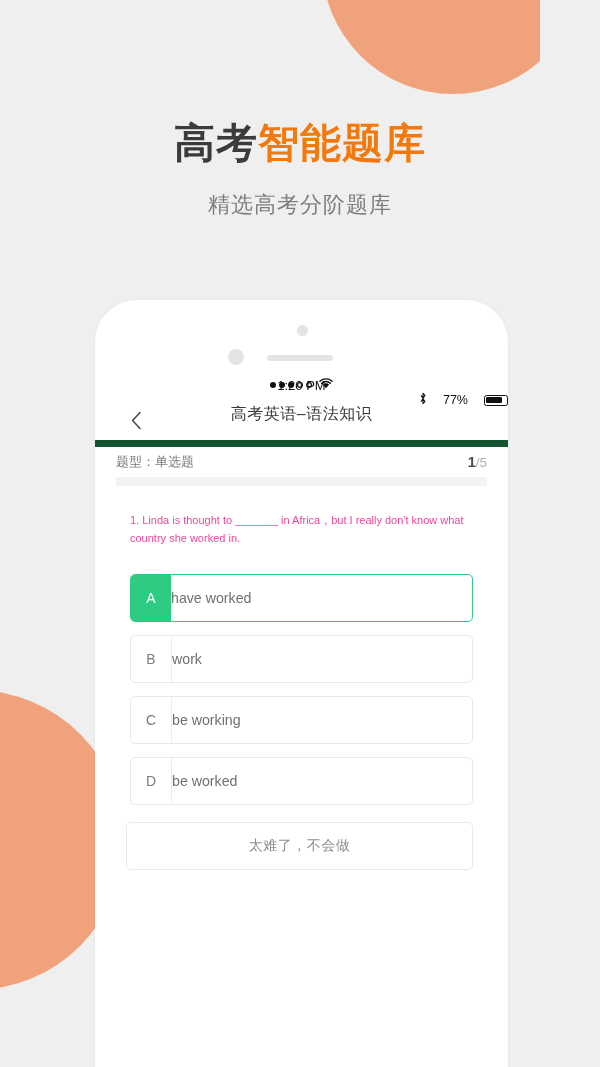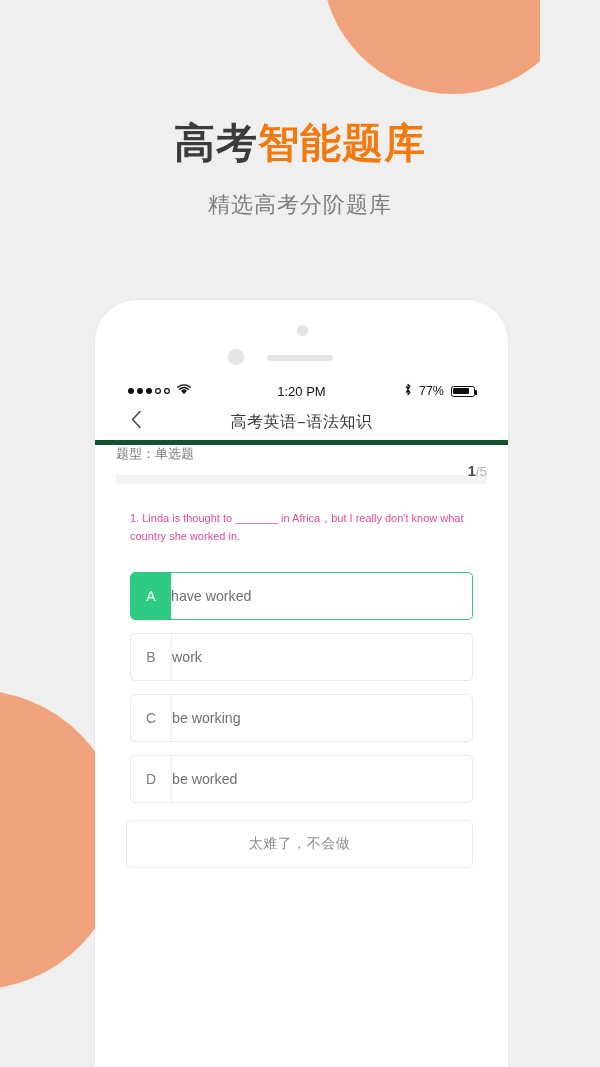--- a/index.html
+++ b/index.html
@@ -126,38 +126,39 @@
     height: 712px;
     background: #ffffff;
   }
 
   
   .statusbar {
     position: relative;
     height: 26px;
     display: flex;
     align-items: center;
-    padding: 0 33px;
+    padding: 0 0;
     font-size: 12.5px;
     color: #111;
+    flex-direction: column;
   }
   .sb-left { display: flex; align-items: center; gap: 3px; flex: 0 0 auto; }
   .dot {
     width: 6px; height: 6px; border-radius: 50%;
     background: #111; display: inline-block;
   }
   .dot.empty { background: #fff; box-shadow: inset 0 0 0 1.2px #111; }
   .wifi { margin-left: 4px; display:inline-block; }
   .sb-center {
     position: absolute; left: 0; right: 0; text-align: center;
     font-size: 13px; font-weight: normal; color: #111;
     pointer-events: none;
   }
   .sb-right {
-    margin-left: auto; display: flex; align-items: center; gap: 7px;
+    margin-left: auto; display: flex; align-items: center; gap: 16px;
     font-size: 12.5px; z-index: 2;
   }
   .batt-shell {
     width: 24px; height: 11px; border: 1.2px solid #111;
     border-radius: 2.5px; position: relative; display: inline-block;
     box-sizing: border-box;
   }
   .batt-fill {
     position: absolute; left: 1.2px; top: 1.2px; bottom: 1.2px;
     width: 74%; background: #111; border-radius: 1px;
@@ -165,23 +166,22 @@
   .batt-nub {
     position: absolute; right: -3.2px; top: 3px; width: 2px; height: 5px;
     background: #111; border-radius: 0 1px 1px 0;
   }
 
   
   .navbar {
     position: relative;
     height: 36px;
     display: flex;
-    align-items: center;
-    border-bottom: 5px solid #14532d;
-    font-family: Liberation Mono, monospace;
+    align-items: flex-start;
+    border-bottom: 7px solid #14532d;
   }
   .nav-back {
     position: absolute;
     left: 36px;
     top: 50%;
     transform: translateY(-50%);
     font-size: 19px;
     color: #4a4a4a;
     line-height: 1;
   }
@@ -190,24 +190,24 @@
     text-align: center;
     font-size: 16px;
     color: #3a3a3a;
     letter-spacing: 0.5px;
   }
 
   
   .metarow {
     height: 30px;
     display: flex;
+    align-items: center;
     padding: 0 21px;
     font-size: 13px;
     color: #7b7b7b;
-    flex-direction: column;
   }
   .meta-type { flex: 0 0 auto; }
   .meta-count { margin-left: auto; font-size: 13.5px; color: #b2b2b2; }
   .meta-count .cur { color: #4d4d4d; font-weight: bold; font-size: 14.5px; }
 
   .graybar {
     margin: 0 21px;
     height: 9px;
     background: #f3f3f3;
     border-radius: 1px;

